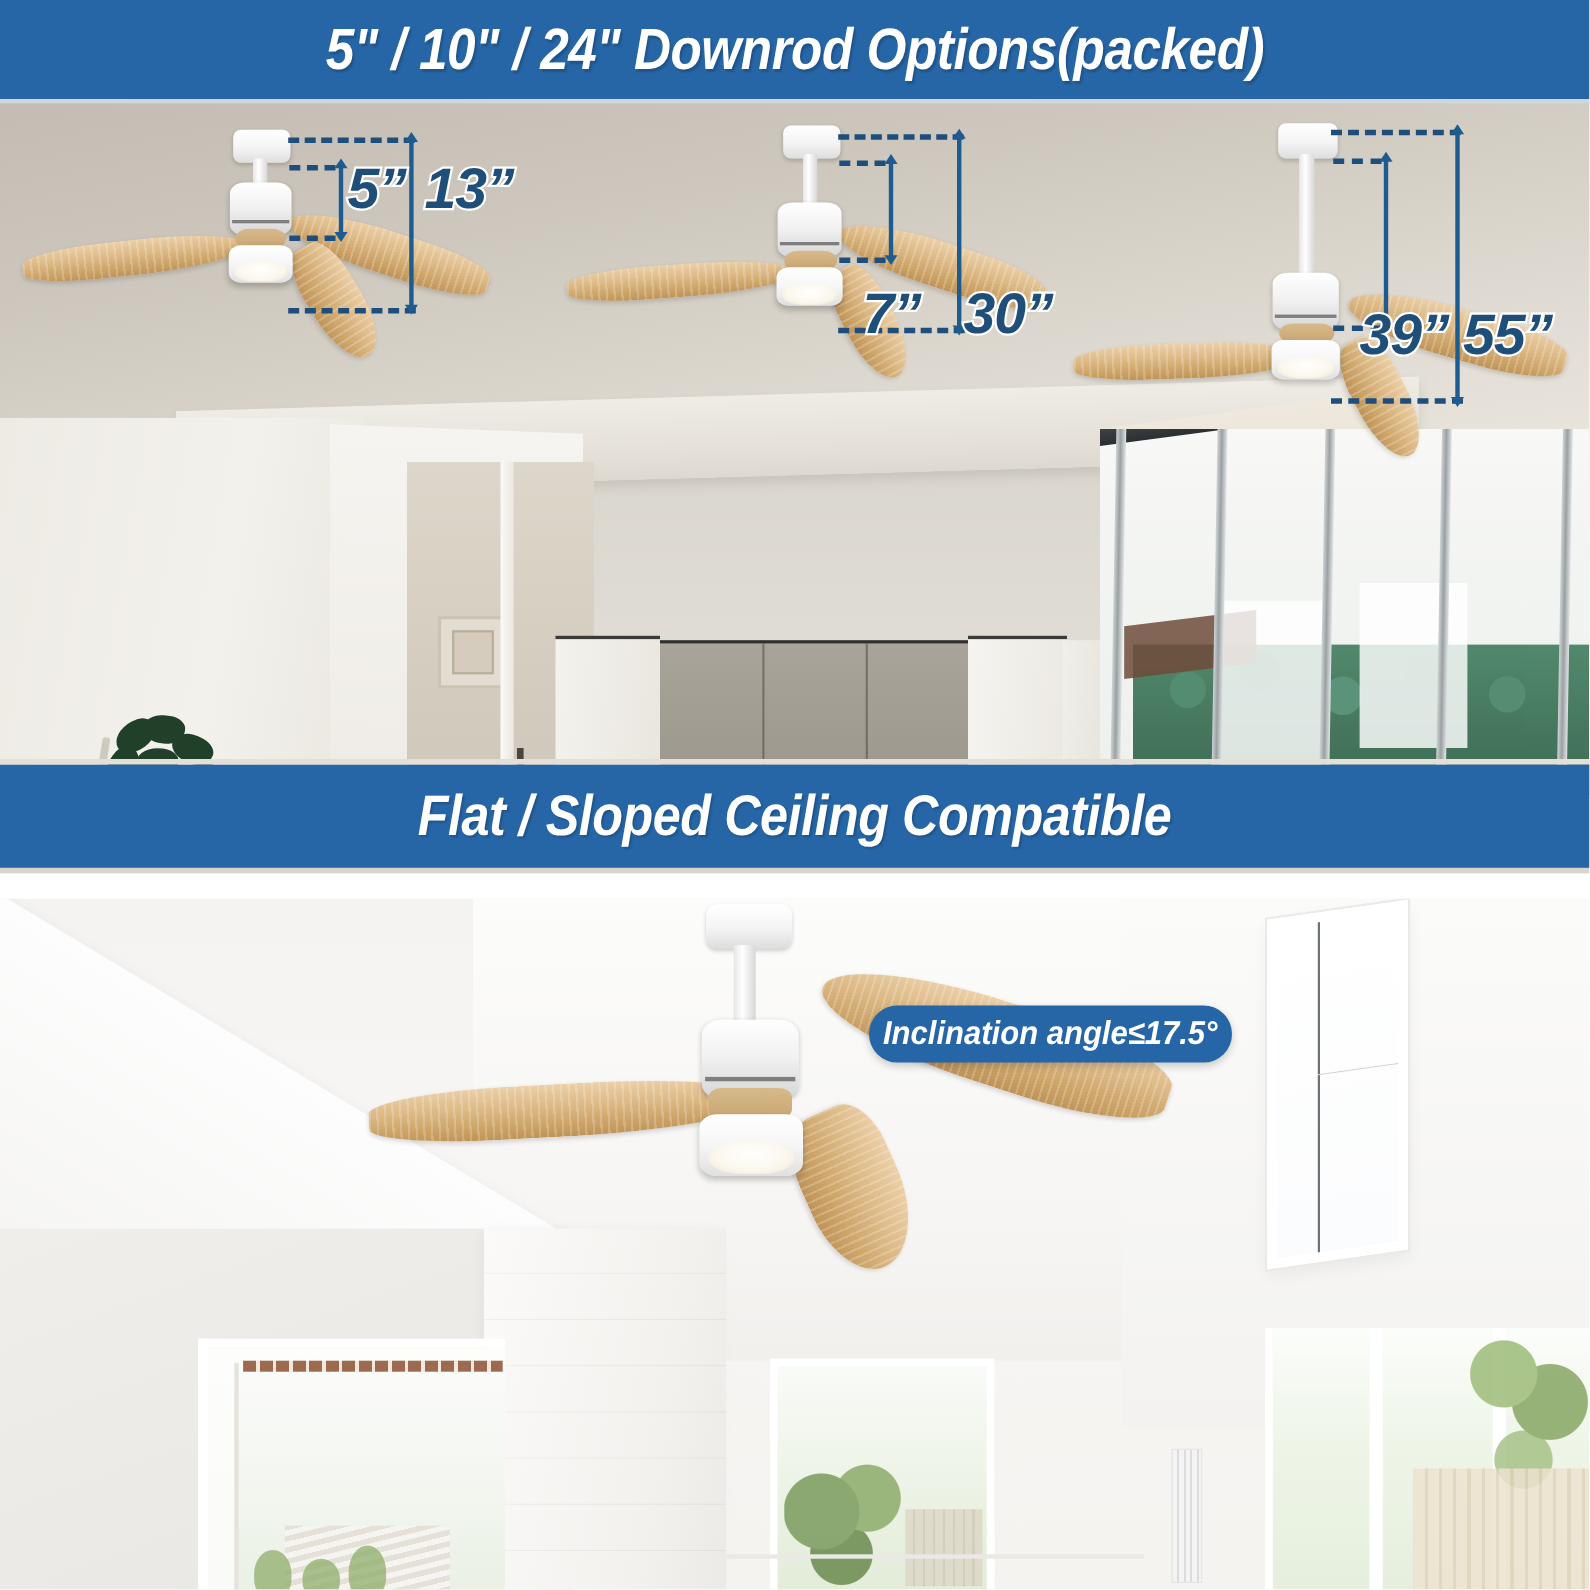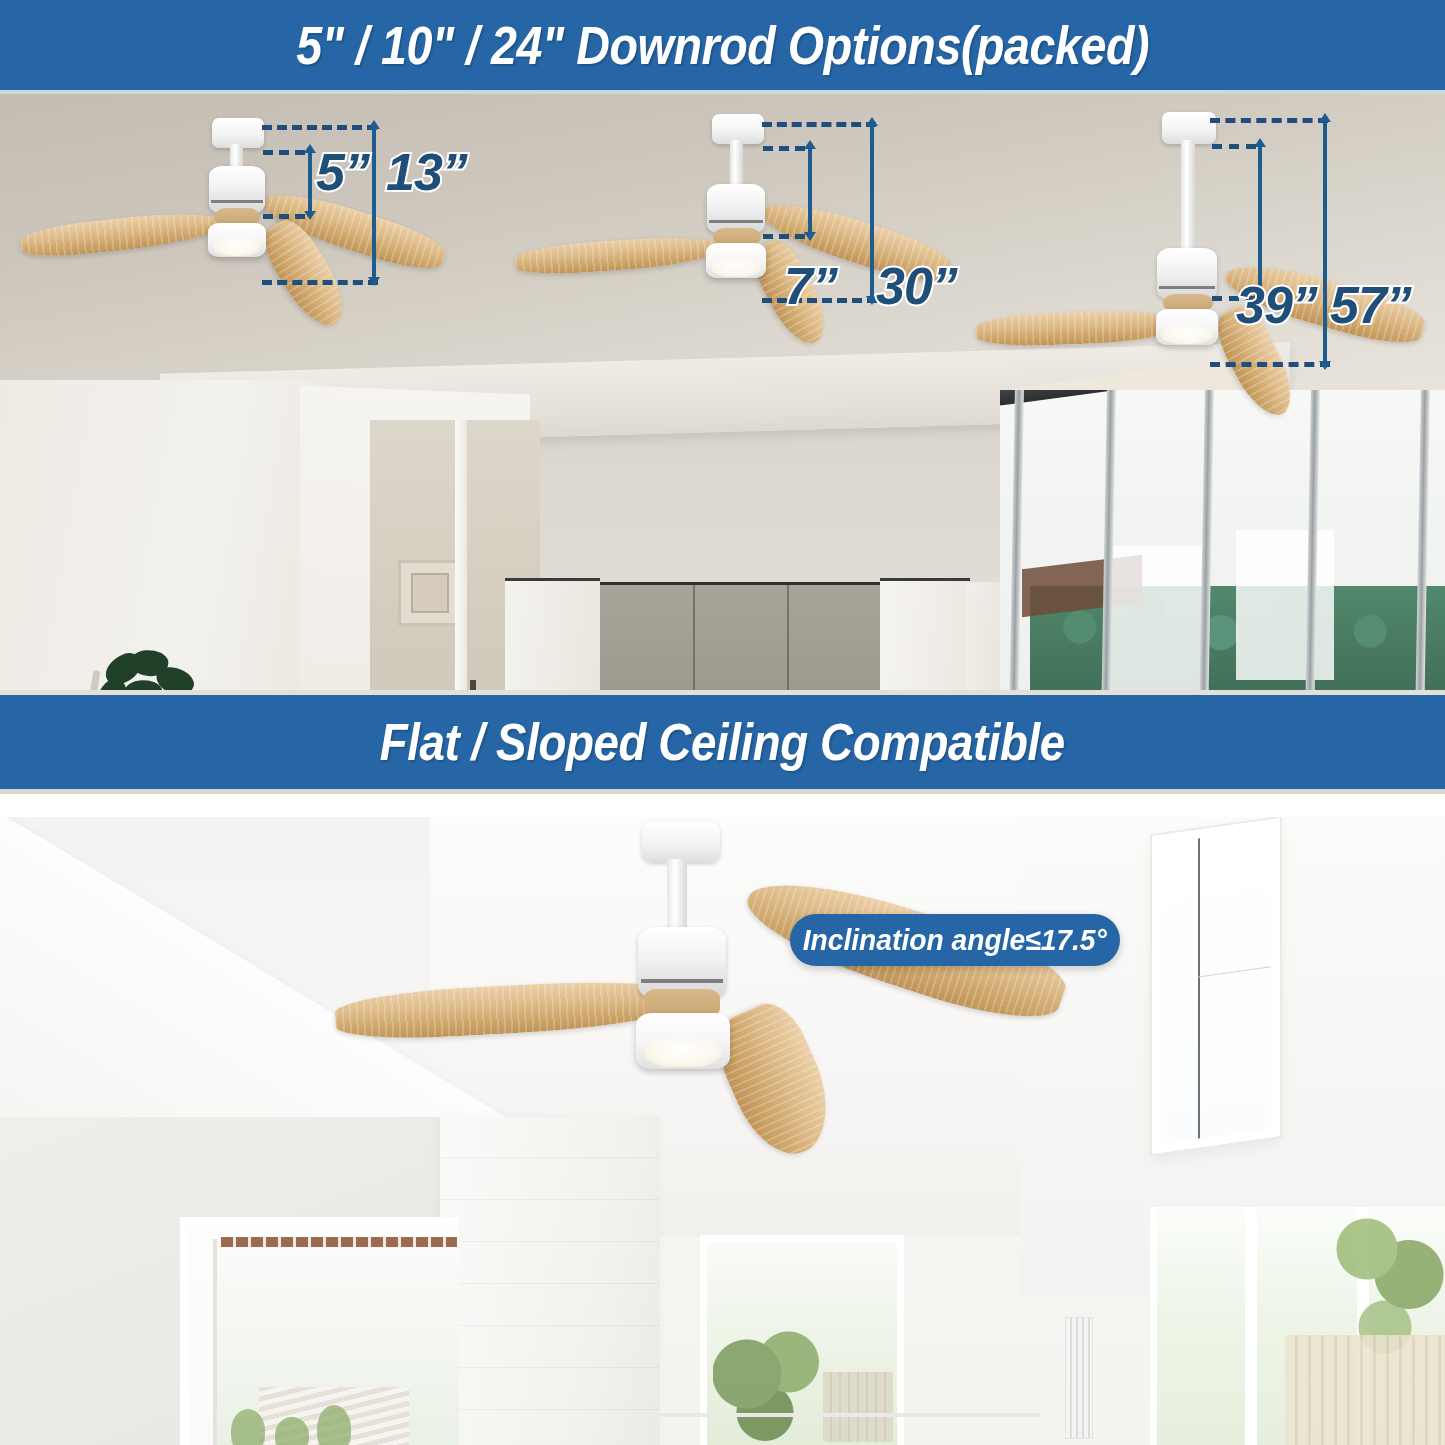--- a/index.html
+++ b/index.html
@@ -500,21 +500,21 @@
     </div>
 
     <div class="dim">
       <div class="dash-h" style="left:1210px;top:28px;width:118px;"></div>
       <div class="dash-h" style="left:1212px;top:54px;width:44px;"></div>
       <div class="dash-h" style="left:1212px;top:206px;width:44px;"></div>
       <div class="dash-h" style="left:1210px;top:272px;width:120px;"></div>
       <div class="arrowline" style="left:1258px;top:56px;height:150px;"></div>
       <div class="arrowline" style="left:1323px;top:31px;height:241px;"></div>
       <div class="dim-label" style="left:1236px;top:185px;font-size:52px;">39”</div>
-      <div class="dim-label" style="left:1330px;top:185px;font-size:52px;">57”</div>
+      <div class="dim-label" style="left:1330px;top:185px;font-size:52px;">55”</div>
     </div>
   </div>
 
   <div class="banner" id="banner-mid">
     <div class="banner-title">Flat / Sloped Ceiling Compatible</div>
   </div>
 
   <div id="scene-bottom">
     <div class="s2-highwall"></div>
     <div class="s2-rightwall"></div>

